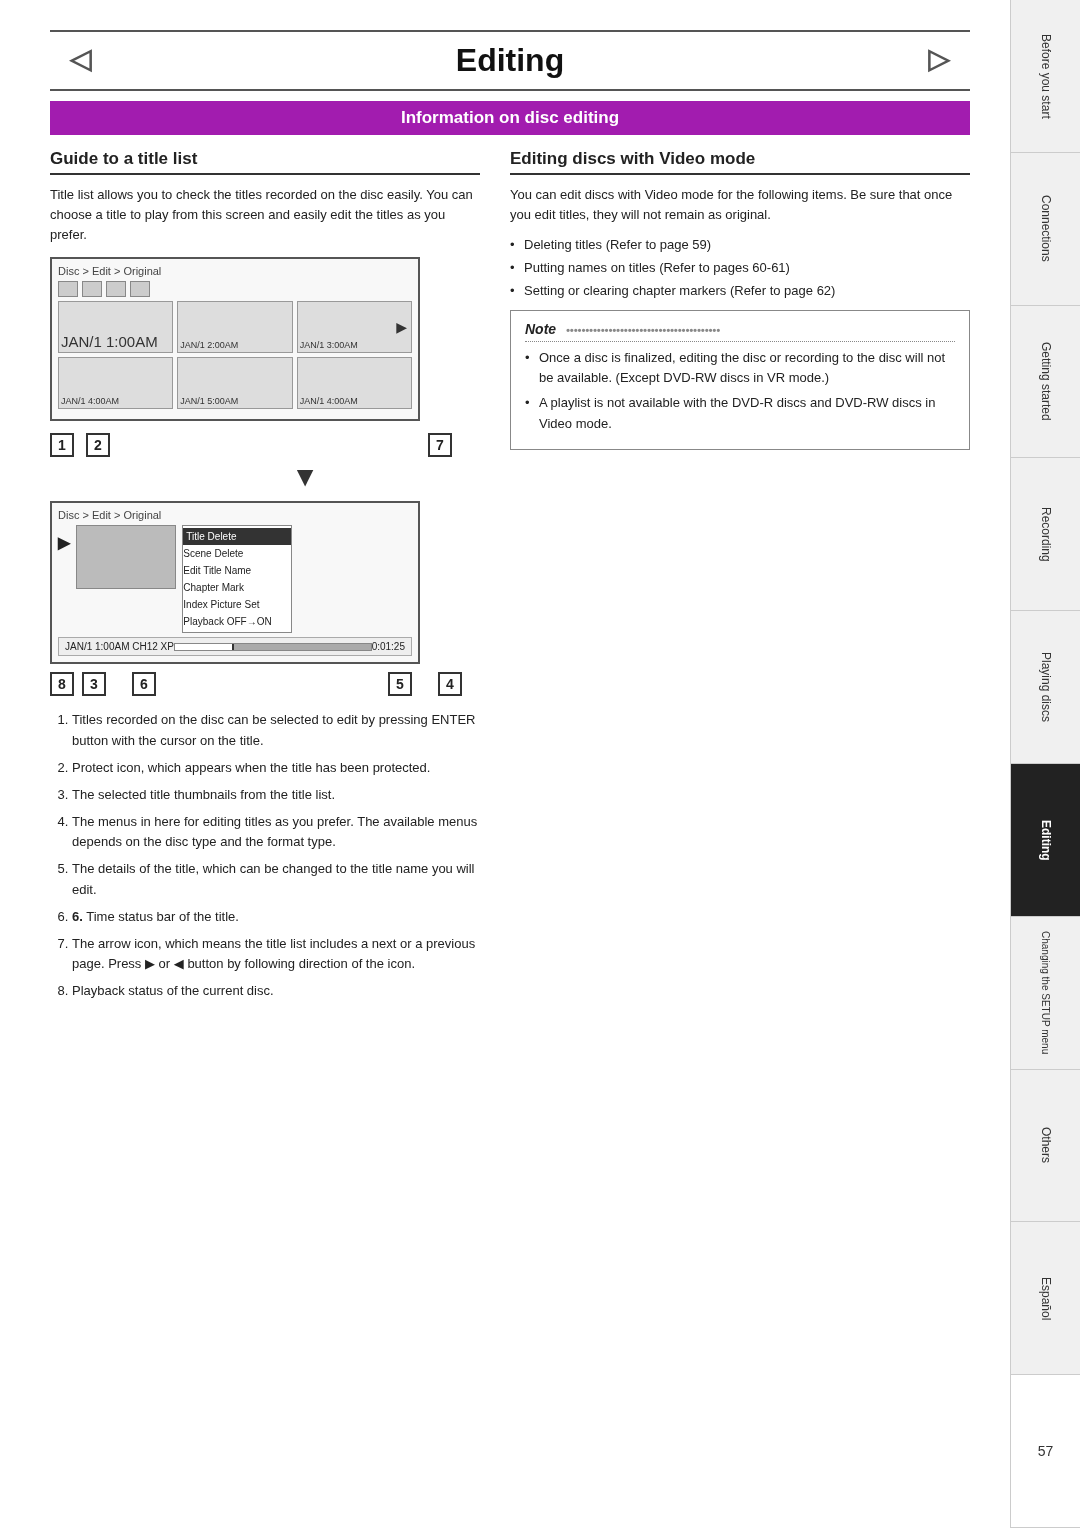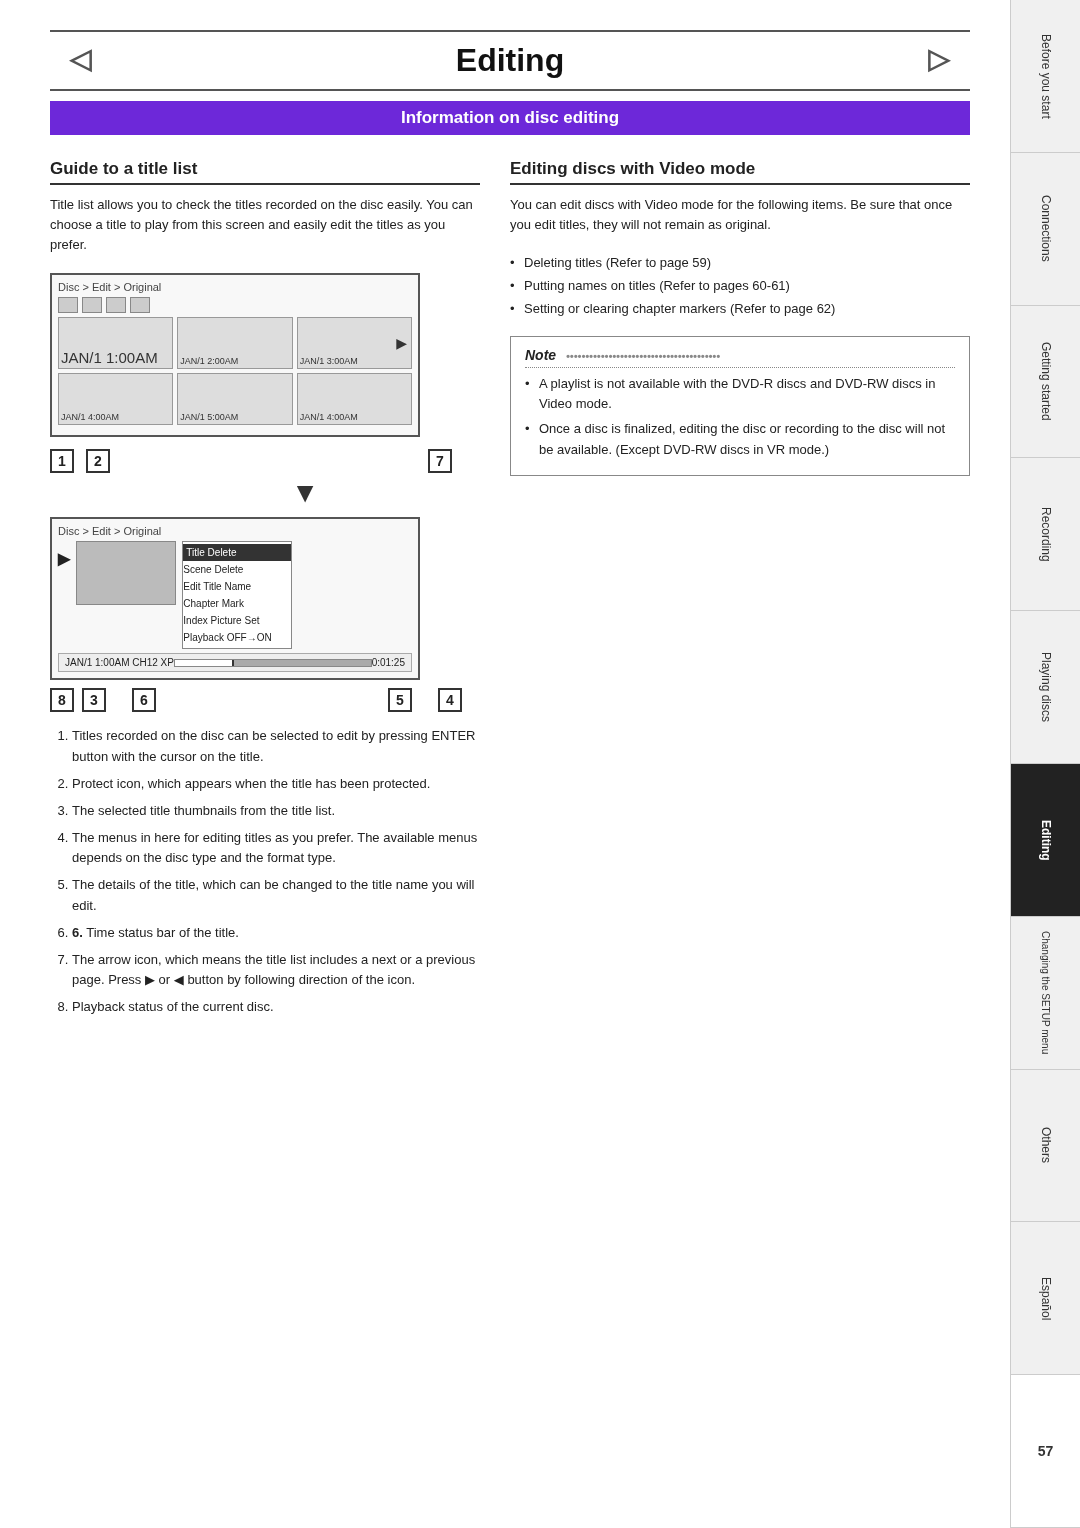--- a/index.html
+++ b/index.html
@@ -52,21 +52,21 @@
     }
 
     .sidebar-tab.active {
       background: #222;
       color: #fff;
       font-weight: bold;
     }
 
     .sidebar-tab.page-num {
       font-size: 14px;
-      font-weight: bold;
+      font-weight: normal;
       background: #fff;
       writing-mode: horizontal-tb;
     }
 
     
     .page-title {
       text-align: center;
       font-size: 32px;
       font-weight: bold;
       color: #111;
@@ -88,27 +88,27 @@
     .page-title::after {
       content: "▷";
       position: absolute;
       right: 20px;
       font-size: 28px;
       color: #555;
     }
 
     
     .section-header {
-      background: #6d28d9;
+      background: #a21caf;
       color: #fff;
       text-align: center;
       font-size: 17px;
       font-weight: bold;
       padding: 7px 0;
-      margin-bottom: 24px;
+      margin-bottom: 14px;
     }
 
     
     .two-col {
       display: flex;
       gap: 30px;
       margin-bottom: 10px;
     }
 
     .col-left {
@@ -126,21 +126,21 @@
       font-weight: bold;
       border-bottom: 2px solid #333;
       padding-bottom: 4px;
       margin-bottom: 10px;
     }
 
     .body-text {
       font-size: 13px;
       line-height: 1.55;
       color: #222;
-      margin-bottom: 18px;
+      margin-bottom: 10px;
     }
 
     
     .screen-diagram {
       border: 2px solid #555;
       background: #f8f8f8;
       margin: 12px 0;
       padding: 6px;
       position: relative;
       width: 370px;
@@ -260,21 +260,21 @@
     }
 
     .numbered-list li b {
       font-weight: bold;
     }
 
     
     .note-box {
       border: 1px solid #888;
       padding: 10px 14px;
-      margin-top: 16px;
+      margin-top: 8px;
       background: #fff;
     }
 
     .note-title {
       font-style: italic;
       font-weight: bold;
       font-size: 14px;
       margin-bottom: 6px;
       border-bottom: 1px dotted #888;
       padding-bottom: 4px;
@@ -495,22 +495,22 @@
       <div class="bullet-item">
         <span>Setting or clearing chapter markers (Refer to page 62)</span>
       </div>
 
       <div class="note-box">
         <div class="note-title">
           <span>Note</span>
           <span style="color:#888;font-size:11px;margin-left:6px;">••••••••••••••••••••••••••••••••••••••••</span>
         </div>
         <div class="note-item">
+          <span>Once a disc is finalized, editing the disc or recording to the disc will not be available. (Except DVD-RW discs in VR mode.)</span>
+        </div>
+        <div class="note-item">
           <span>A playlist is not available with the DVD-R discs and DVD-RW discs in Video mode.</span>
         </div>
-        <div class="note-item">
-          <span>Once a disc is finalized, editing the disc or recording to the disc will not be available. (Except DVD-RW discs in VR mode.)</span>
-        </div>
       </div>
     </div>
 
   </div>
 </div>
 
 </body></html>

